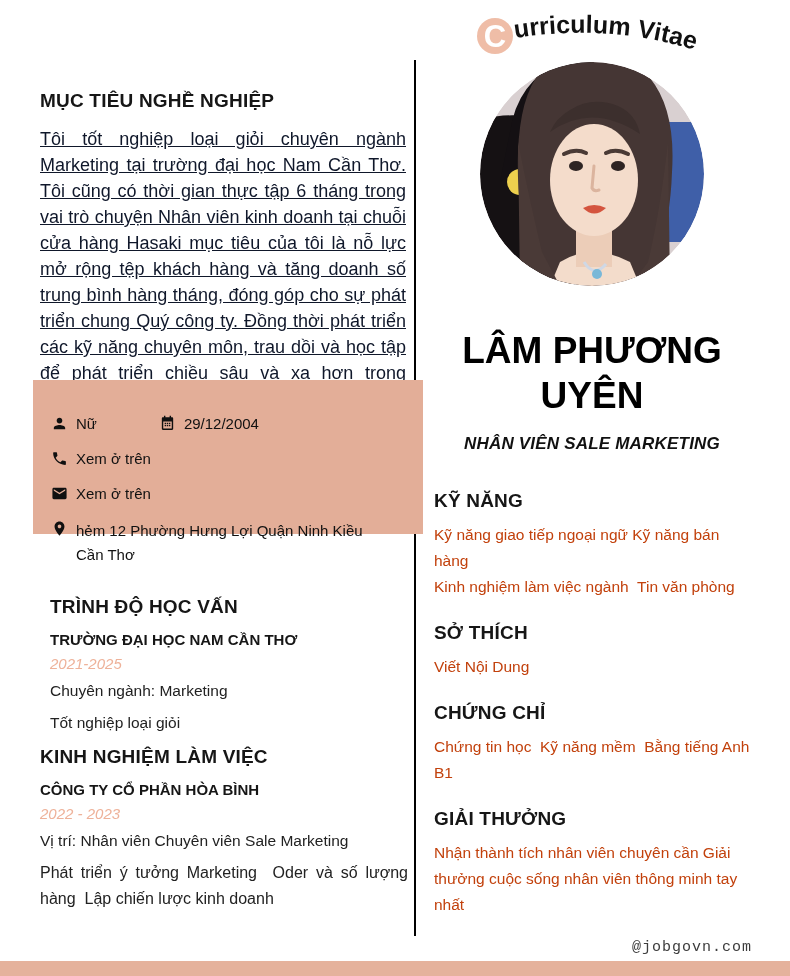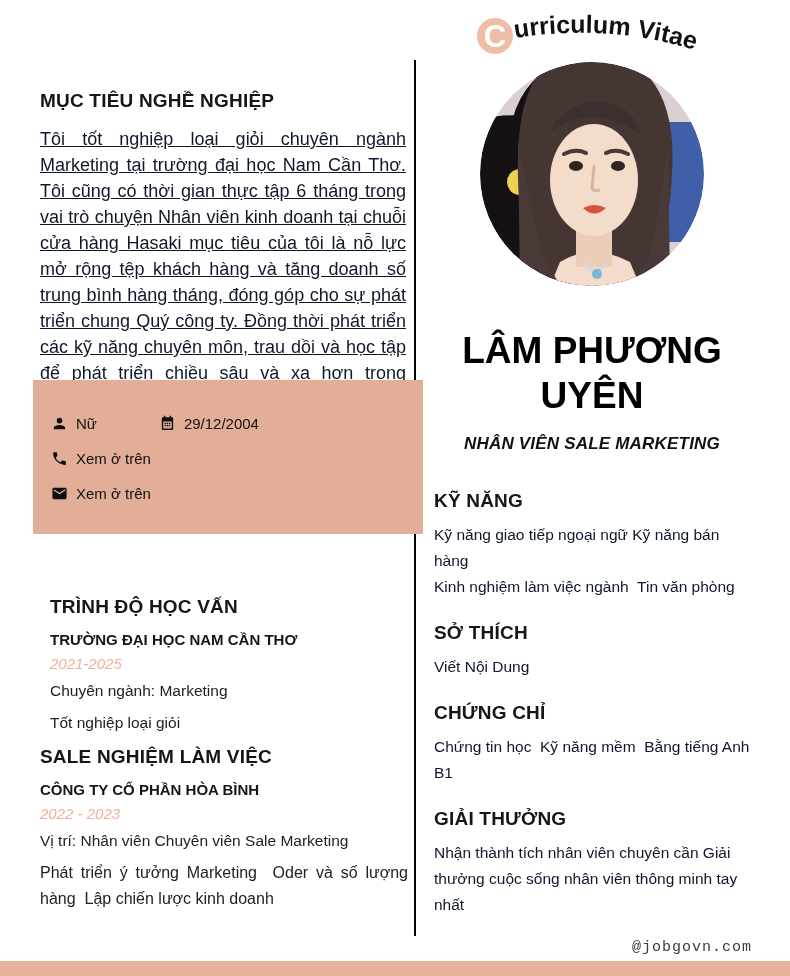--- a/index.html
+++ b/index.html
@@ -40,21 +40,21 @@
   #photo{position:absolute;left:480px;top:62px;width:224px;height:224px;border-radius:50%;overflow:hidden;}
   #photo svg{display:block;width:224px;height:224px;}
 
   #name-block{position:absolute;left:428px;top:328px;width:328px;text-align:center;}
   #person-name{font-size:37px;line-height:45px;font-weight:700;color:#000000;margin:0;}
   #person-title{font-size:17px;font-weight:700;color:#111;margin:16px 0 0;letter-spacing:.2px;font-style:italic;}
 
   #right-sections{position:absolute;left:434px;top:490px;width:322px;}
   .rsec{margin-bottom:22px;}
   .rsec .sec-head{margin-bottom:10px;}
-  .rbody{font-size:15.5px;line-height:26px;color:#0f172a;white-space:pre-wrap;}
+  .rbody{font-size:15.5px;line-height:26px;color:#c2410c;white-space:pre-wrap;}
 
   
   #watermark{position:absolute;right:38px;bottom:20px;font-family:"Liberation Mono","DejaVu Sans Mono",monospace;
              font-size:15px;color:#3c3c3c;letter-spacing:1px;padding-left:18px;}
   #bottombar{position:absolute;left:0;bottom:0;width:790px;height:15px;background:#e5b29c;}
 </style>
 </head>
 <body>
 
 <div id="page">
@@ -105,32 +105,40 @@
       <span class="info-text">Xem ở trên</span>
     </div>
     <div class="info-row">
       <span class="info-icon">
         <svg viewBox="0 0 24 24">
             <path d="M20 4H4c-1.1 0-2 .9-2 2v12c0 1.1.9 2 2 2h16c1.1 0 2-.9 2-2V6c0-1.1-.9-2-2-2zm0 4-8 5-8-5V6l8 5 8-5v2z"></path>
           </svg>
       </span>
       <span class="info-text">Xem ở trên</span>
     </div>
+    <div class="info-row">
+      <span class="info-icon">
+        <svg viewBox="0 0 24 24">
+            <path d="M12 2C8.13 2 5 5.13 5 9c0 5.25 7 13 7 13s7-7.75 7-13c0-3.87-3.13-7-7-7zm0 9.5c-1.38 0-2.5-1.12-2.5-2.5s1.12-2.5 2.5-2.5 2.5 1.12 2.5 2.5-1.12 2.5-2.5 2.5z"></path>
+          </svg>
+      </span>
+      <span class="info-text addr">hẻm 12 Phường Hưng Lợi Quận Ninh Kiều Cần Thơ</span>
+    </div>
   </div>
 
   <section id="education">
     <h2 class="sec-head">TRÌNH ĐỘ HỌC VẤN</h2>
     <div class="entry-title">TRƯỜNG ĐẠI HỌC NAM CẦN THƠ</div>
     <div class="entry-period">2021-2025</div>
     <div class="entry-line">Chuyên ngành: Marketing</div>
     <div class="entry-line">Tốt nghiệp loại giỏi</div>
   </section>
 
   <section id="experience">
-    <h2 class="sec-head">SALE NGHIỆM LÀM VIỆC</h2>
+    <h2 class="sec-head">KINH NGHIỆM LÀM VIỆC</h2>
     <div class="entry-title">CÔNG TY CỔ PHẦN HÒA BÌNH</div>
     <div class="entry-period">2022 - 2023</div>
     <div class="entry-line">Vị trí: Nhân viên Chuyên viên Sale Marketing</div>
     <div class="entry-wrap">Phát triển ý tưởng Marketing  Oder và số lượng hàng  Lập chiến lược kinh doanh</div>
   </section>
 
   <div id="photo">
     <svg viewBox="0 0 224 224">
       <defs>
           <clipPath id="pc">

